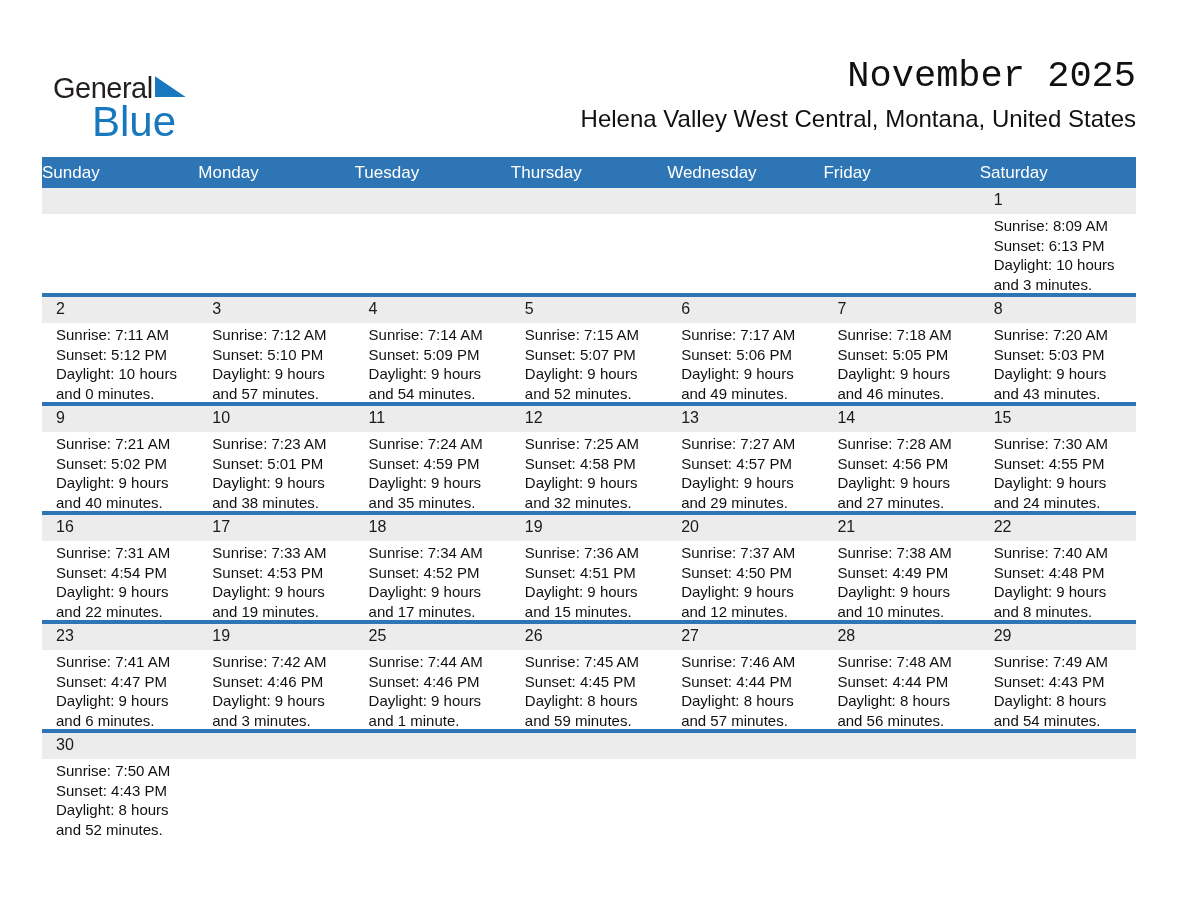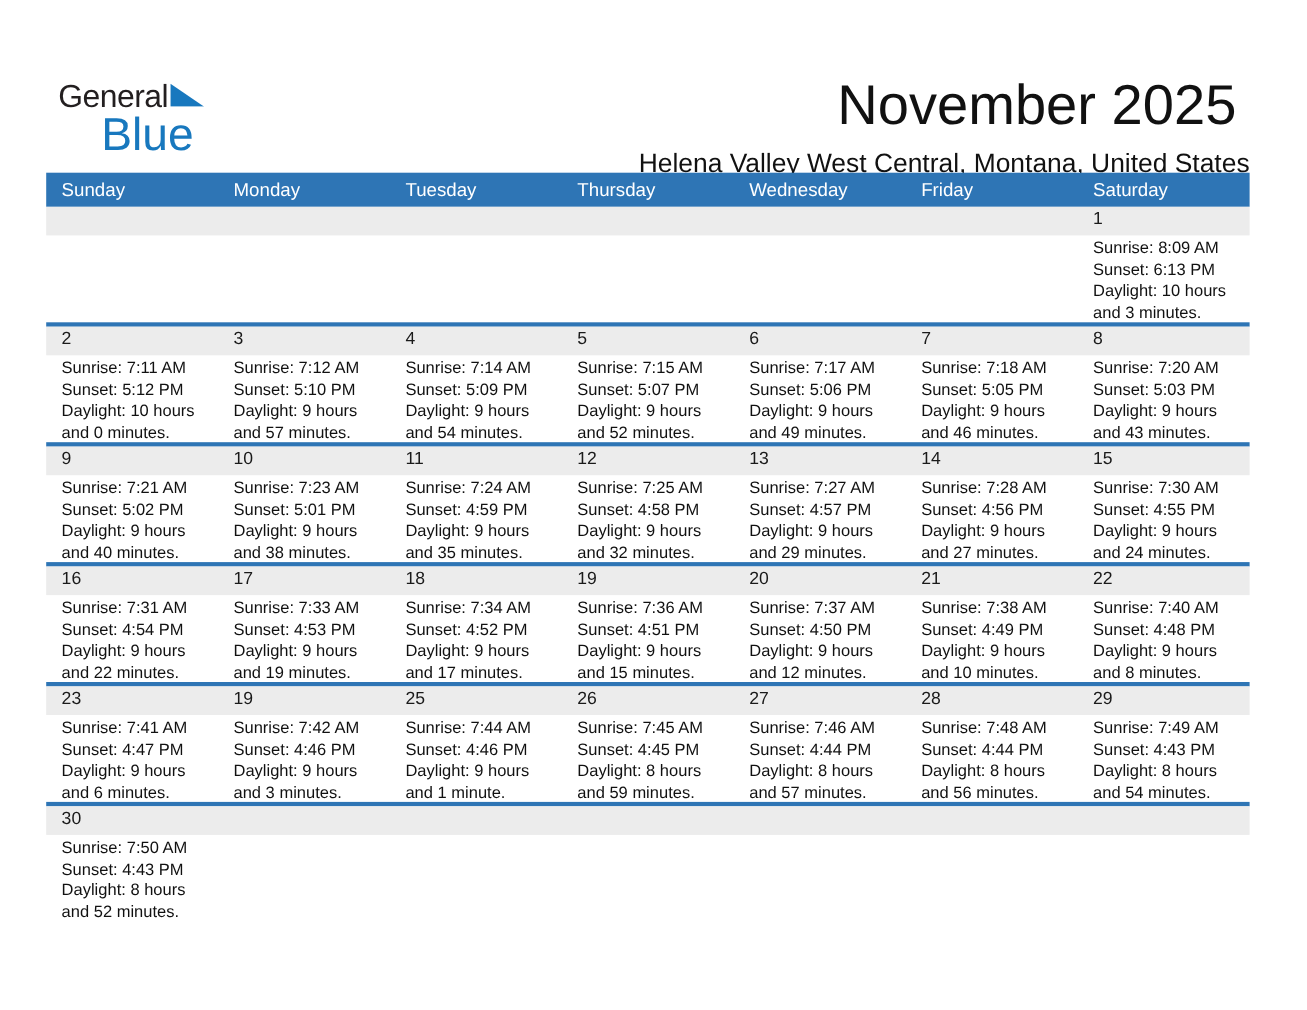--- a/index.html
+++ b/index.html
@@ -10,26 +10,26 @@
     position:relative; overflow:hidden;
   }
   .page-header { position:absolute; left:0; top:0; width:100%; height:157px;padding-left:17px; }
   .logo { position:absolute; left:53px; top:74px; }
   .logo-row1 { display:flex; align-items:flex-start; }
   .logo-general { font-size:29px; color:#231f20; letter-spacing:-0.5px; line-height:1; }
   .logo-triangle { width:31px; height:21px; background:#1878BE; margin:2px 0 0 2px;
     clip-path:polygon(0 0, 100% 100%, 0 100%); }
   .logo-blue { font-size:42px; color:#1878BE; line-height:1; margin:-2px 0 0 39px; }
   .titles { position:absolute; right:52px; top:56px; text-align:right; }
-  .main-title { font-size:51px; font-weight:400; margin:12px; line-height:1.1; color:#111; }
+  .main-title { font-size:37px; font-weight:400; margin:0; line-height:1.1; color:#111;font-family:Liberation Mono, monospace; }
   .sub-title { font-size:24px; font-weight:400; margin:9px 0 0 0; line-height:1.1; color:#111; }
 
   .calendar { position:absolute; left:42px; top:157px; width:1094px; }
   .weekday-row { display:grid; grid-template-columns:repeat(7,1fr); height:31px; }
-  .weekday { color:#ffffff; font-size:17px; line-height:31px; padding-left:14px;
+  .weekday { color:#ffffff; font-size:17px; line-height:31px; 
     overflow:hidden; white-space:nowrap; }
   .week { position:relative; height:109px; }
   .week .sep { position:absolute; left:0; bottom:0; width:100%; height:4px; }
   .week.last { height:125px; }
   .strip { position:absolute; left:0; top:0; width:100%; height:26px; }
   .cells { position:relative; display:grid; grid-template-columns:repeat(7,1fr); height:100%; }
   .day-num { height:26px; font-size:16px; padding:3px 0 0 14px; color:#1a1a1a; }
   .cell-line { font-size:15px; line-height:19.7px; padding-left:14px; white-space:nowrap;
     overflow:hidden; color:#111; }
   .cell-line.first { margin-top:2px; }

